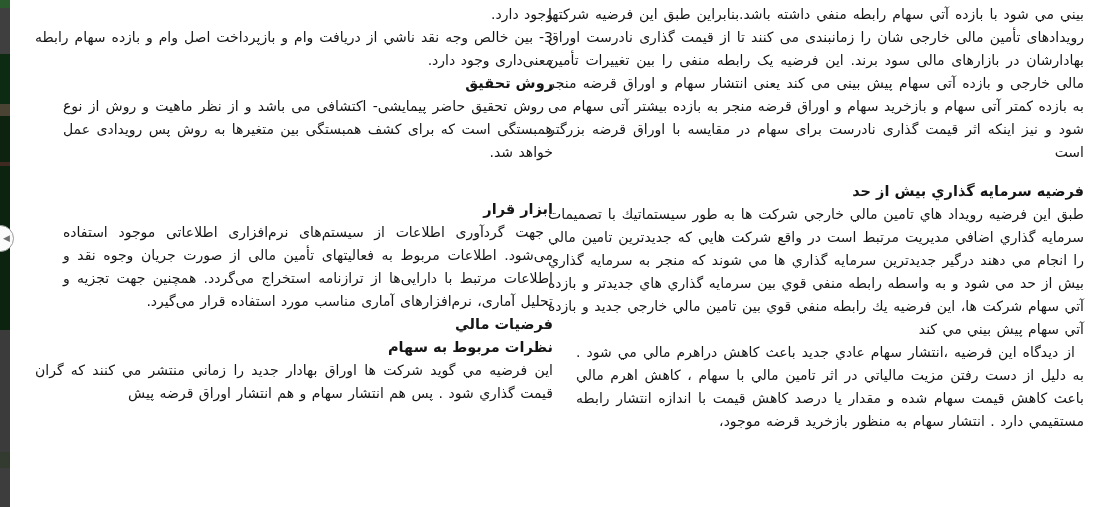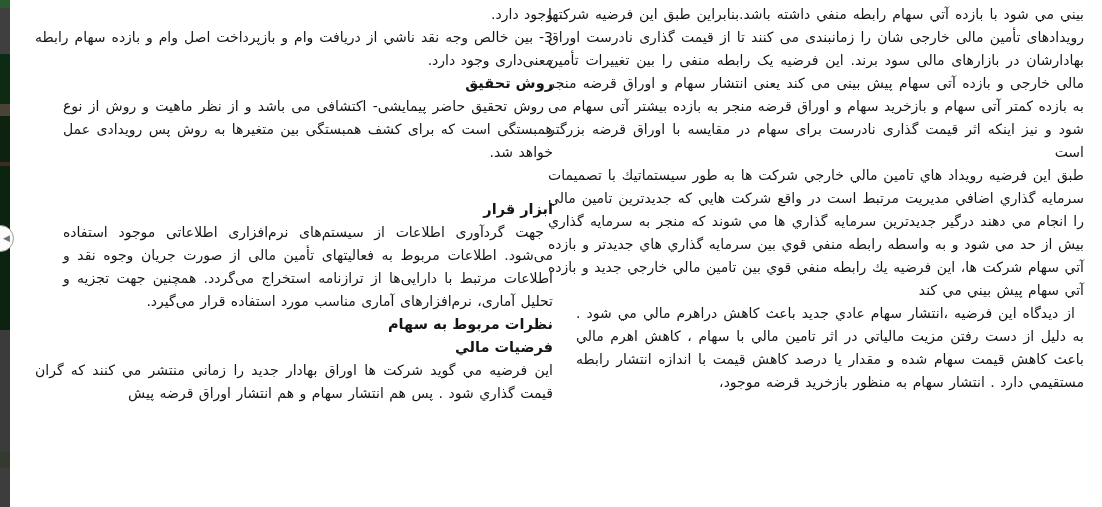--- a/index.html
+++ b/index.html
@@ -91,24 +91,25 @@
     <span class="arrow">◀</span>
   </button>
 
   <div class="col col-left">
     <p class="para">وجود دارد.</p>
     <p class="para">3- بين خالص وجه نقد ناشي از دريافت وام و بازپرداخت اصل وام و بازده سهام رابطه معنی‌داری وجود دارد.</p>
     <h3 class="heading gap-lg">روش تحقيق</h3>
     <p class="para indent">روش تحقيق حاضر پيمايشی- اكتشافی می باشد و از نظر ماهيت و روش از نوع همبستگی است كه برای كشف همبستگی بين متغيرها به روش پس رويدادی عمل خواهد شد.</p>
     <h3 class="heading gap-xl">ابزار قرار</h3>
     <p class="para indent">جهت گردآوری اطلاعات از سيستم‌های نرم‌افزاری اطلاعاتی موجود استفاده می‌شود. اطلاعات مربوط به فعاليتهای تأمين مالی از صورت جريان وجوه نقد و اطلاعات مرتبط با دارايی‌ها از ترازنامه استخراج می‌گردد. همچنين جهت تجزيه و تحليل آماری، نرم‌افزارهای آماری مناسب مورد استفاده قرار می‌گيرد.</p>
+    <h3 class="heading">فرضيات مالي</h3>
     <h3 class="heading gap-lg">نظرات مربوط به سهام</h3>
-    <h3 class="heading">فرضيات مالي</h3>
     <p class="para">اين فرضيه مي گويد شركت ها اوراق بهادار جديد را زماني منتشر مي كنند كه گران قيمت گذاري شود . پس هم انتشار سهام و هم انتشار اوراق قرضه پيش</p>
   </div>
 
   <div class="col col-right">
     <p class="para">بيني مي شود با بازده آتي سهام رابطه منفي داشته باشد.بنابراين طبق اين فرضيه شركتها رويدادهای تأمين مالی خارجی شان را زمانبندی می كنند تا از قيمت گذاری نادرست اوراق بهادارشان در بازارهای مالی سود برند. اين فرضيه يک رابطه منفی را بين تغييرات تأمين مالی خارجی و بازده آتی سهام پيش بينی می كند يعنی انتشار سهام و اوراق قرضه منجر به بازده كمتر آتی سهام و بازخريد سهام و اوراق قرضه منجر به بازده بيشتر آتی سهام می شود و نيز اينكه اثر قيمت گذاری نادرست برای سهام در مقايسه با اوراق قرضه بزرگتر است</p>
+    <h3 class="heading gap-md">فرضيه سرمايه گذاري بيش از حد</h3>
     <p class="para">طبق اين فرضيه رويداد هاي تامين مالي خارجي شركت ها به طور سيستماتيك با تصميمات سرمايه گذاري اضافي مديريت مرتبط است در واقع شركت هايي كه جديدترين تامين مالي را انجام مي دهند درگير جديدترين سرمايه گذاري ها مي شوند كه منجر به سرمايه گذاري بيش از حد مي شود و به واسطه رابطه منفي قوي بين سرمايه گذاري هاي جديدتر و بازده آتي سهام شركت ها، اين فرضيه يك رابطه منفي قوي بين تامين مالي خارجي جديد و بازده آتي سهام پيش بيني مي كند</p>
     <p class="para indent">از ديدگاه اين فرضيه ،انتشار سهام عادي جديد باعث كاهش دراهرم مالي مي شود . به دليل از دست رفتن مزيت مالياتي در اثر تامين مالي با سهام ، كاهش اهرم مالي باعث كاهش قيمت سهام شده و مقدار يا درصد كاهش قيمت با اندازه انتشار رابطه مستقيمي دارد . انتشار سهام به منظور بازخريد قرضه موجود،</p>
   </div>
 
 </div>
 
 </body></html>

